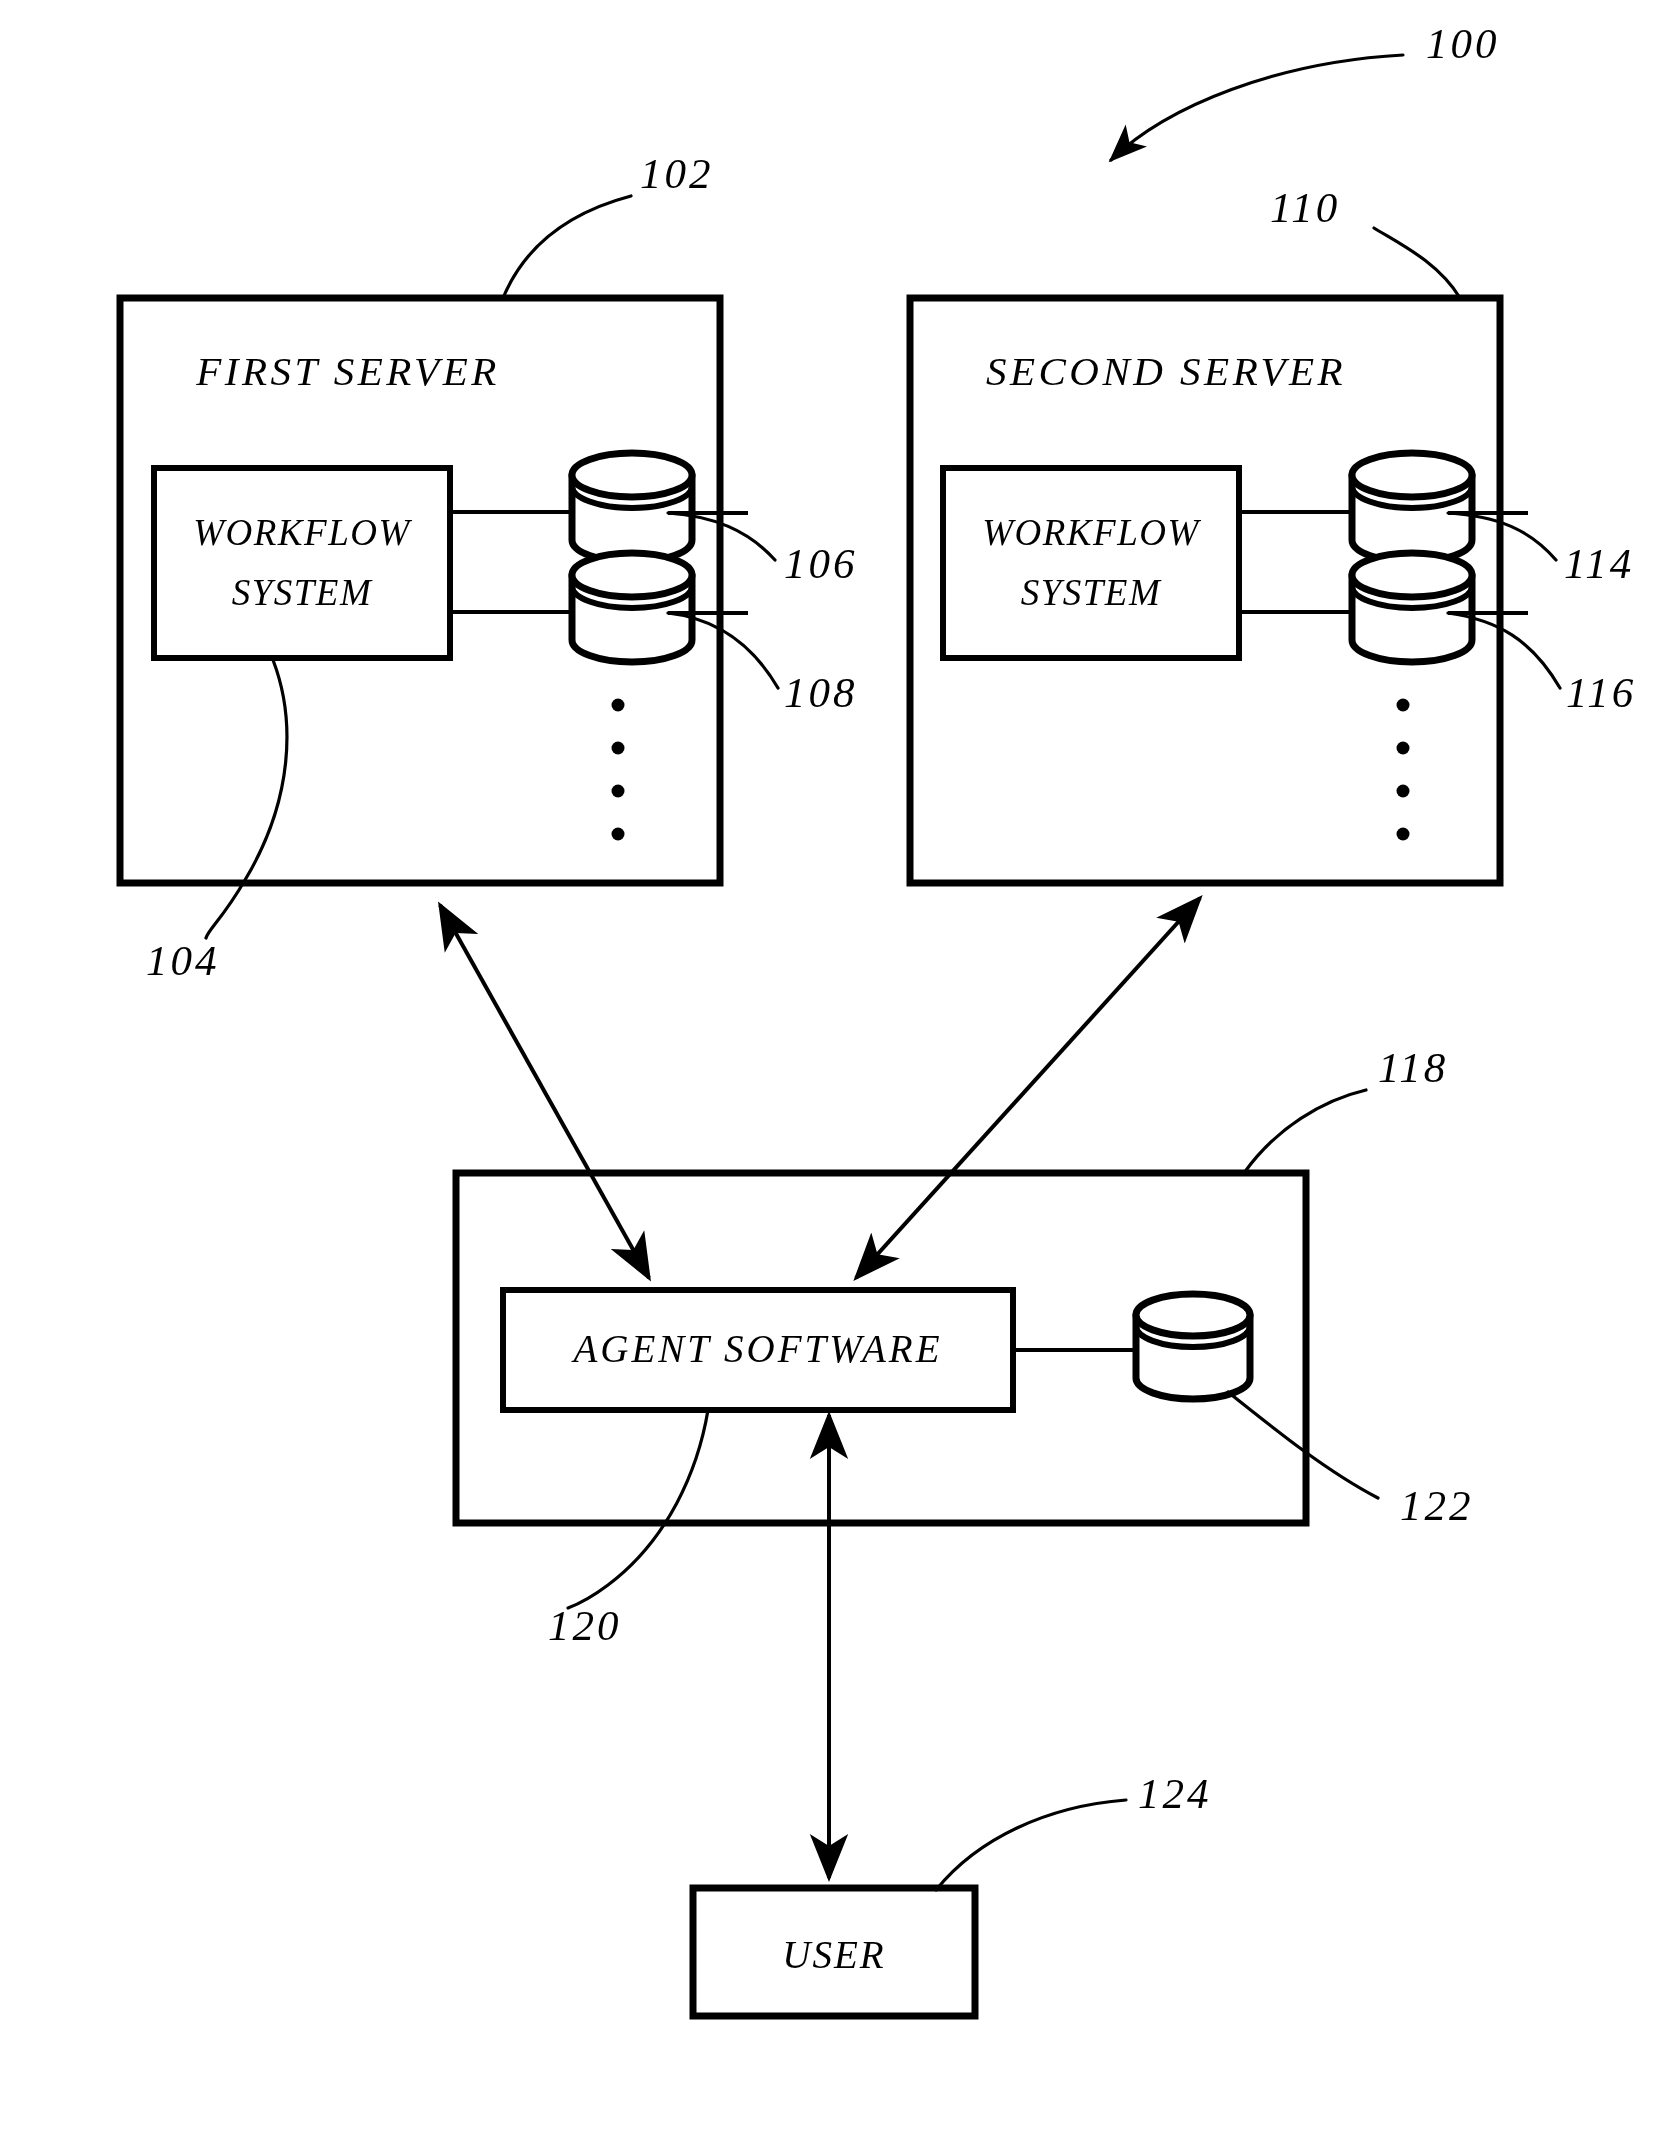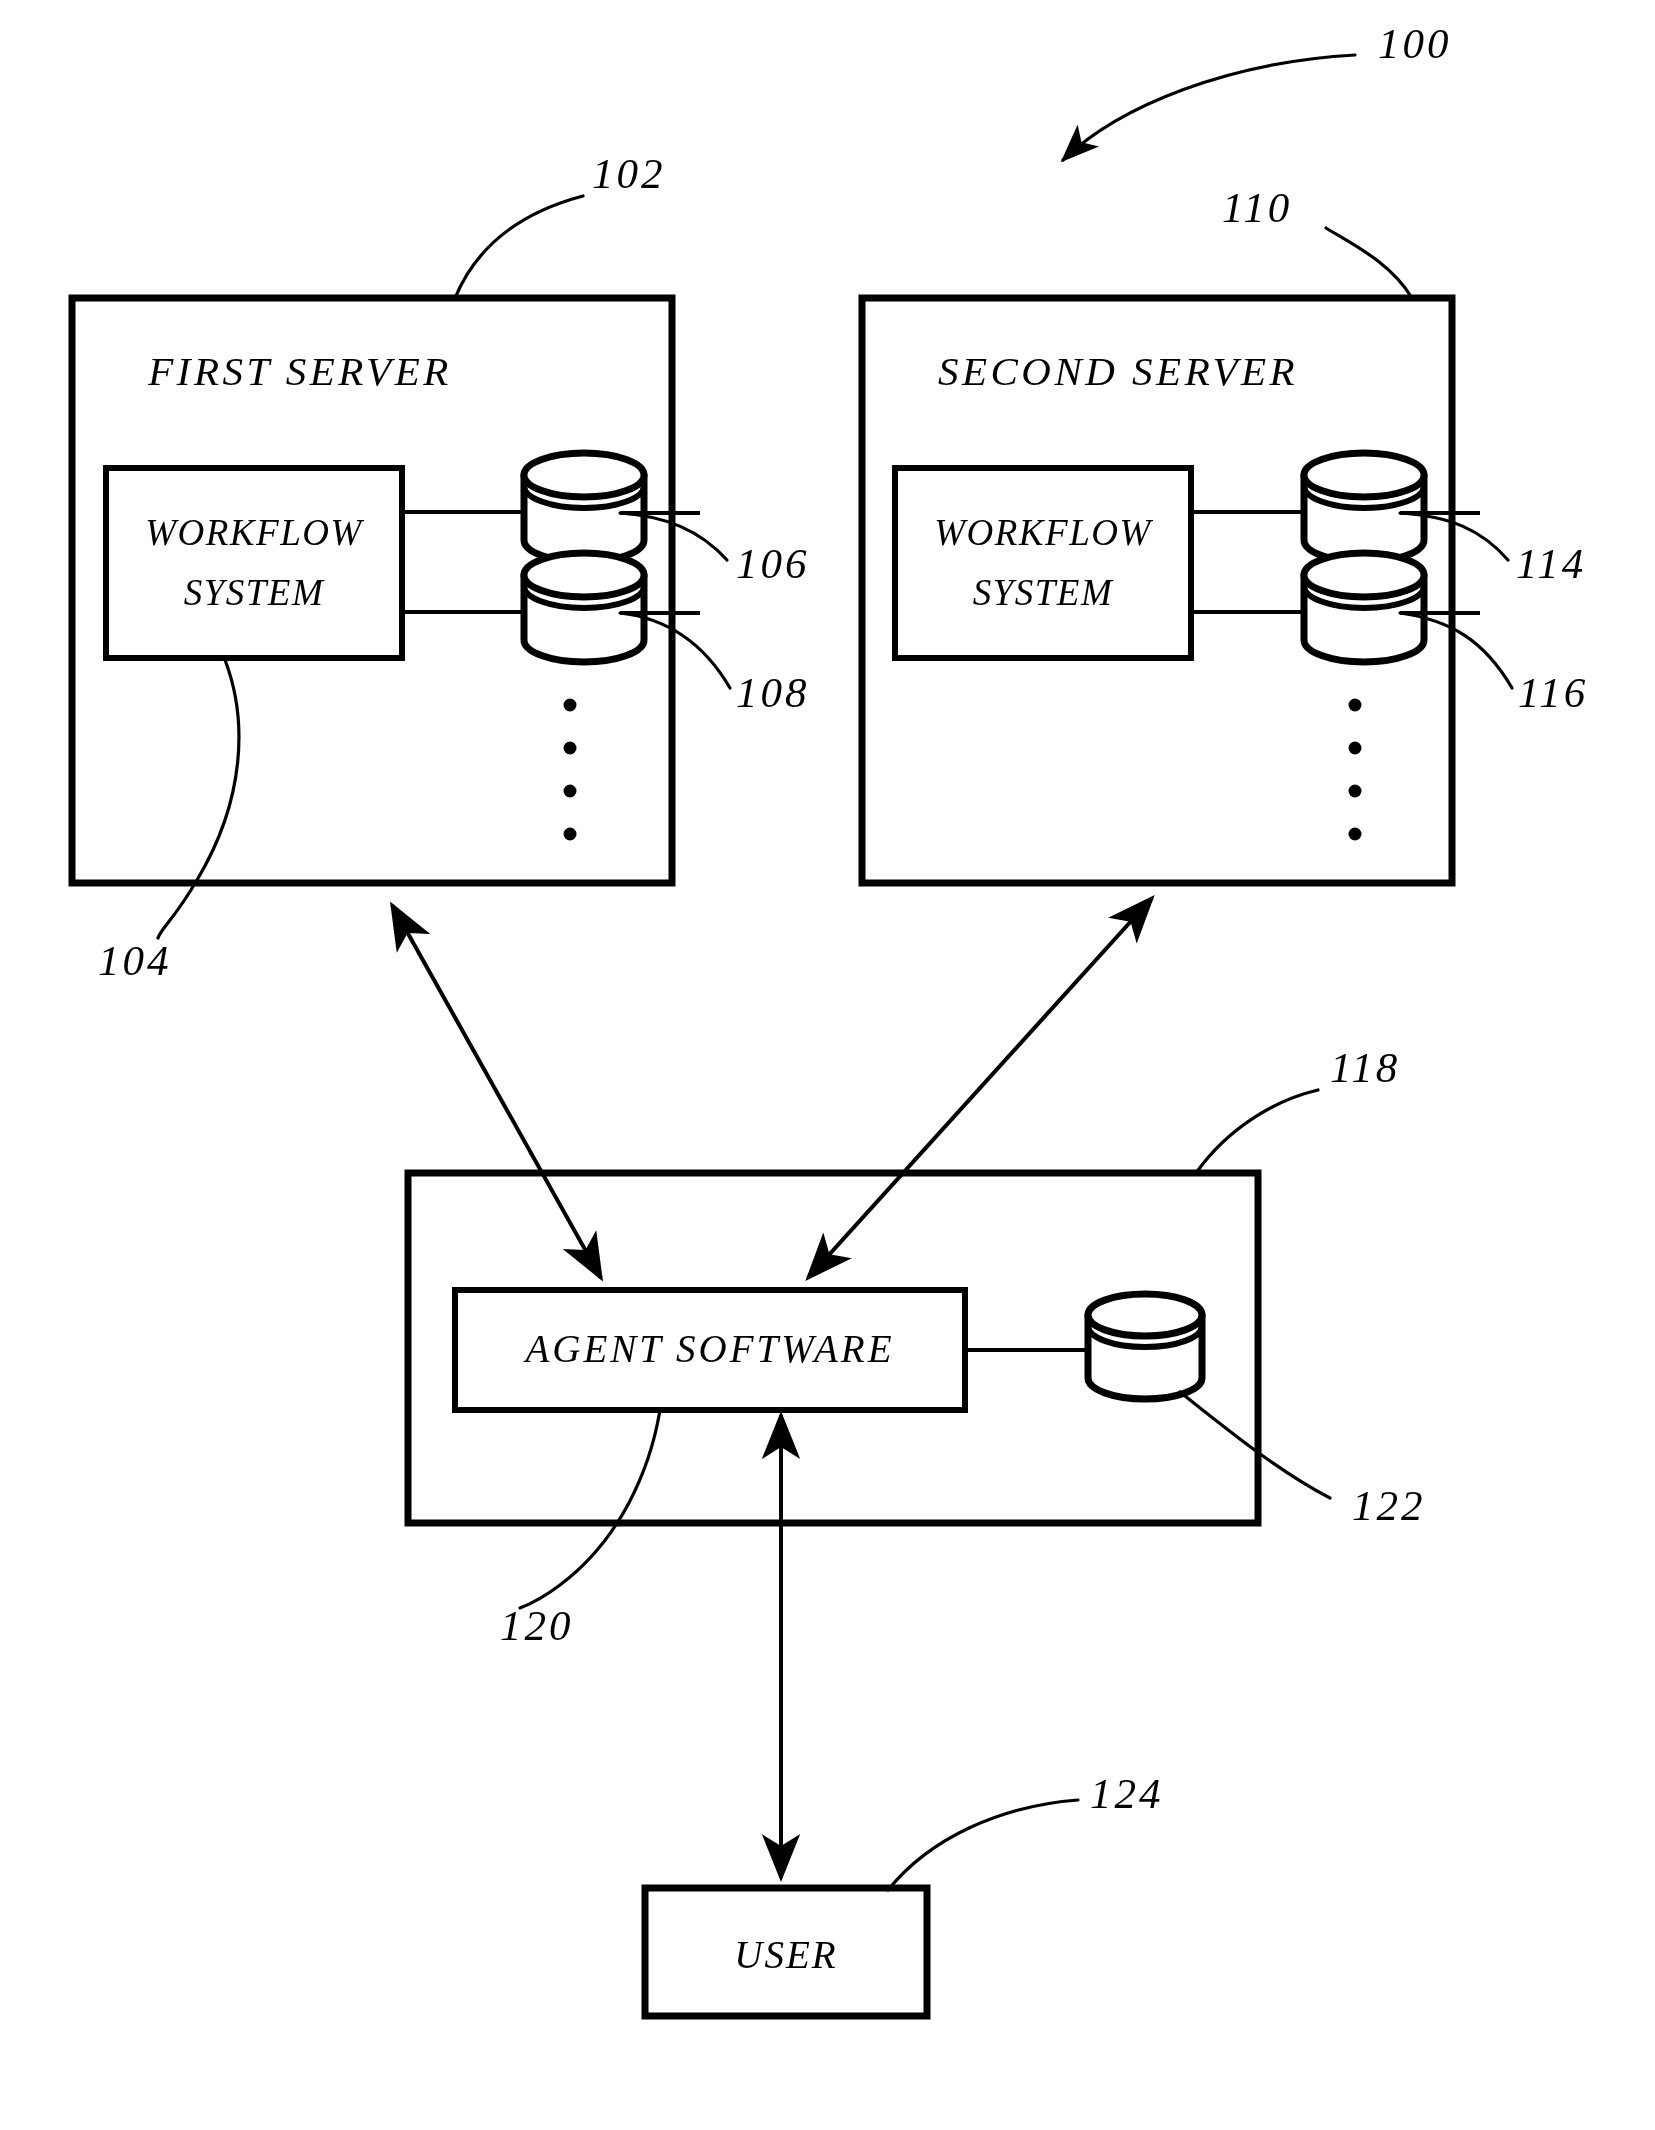--- a/index.html
+++ b/index.html
@@ -10,20 +10,21 @@
   body {
     width: 1655px;
     height: 2130px;
     font-family: "Liberation Serif", "DejaVu Serif", serif;
     overflow: hidden;
   }
   #figure-root {
     position: relative;
     width: 1347px;
     height: 2130px;
+    margin-left: 48px;
   }
   svg#figure-svg {
     display: block;
     width: 1655px;
     height: 2130px;
   }
   .box-line {
     fill: none;
     stroke: #000000;
     stroke-width: 7;

